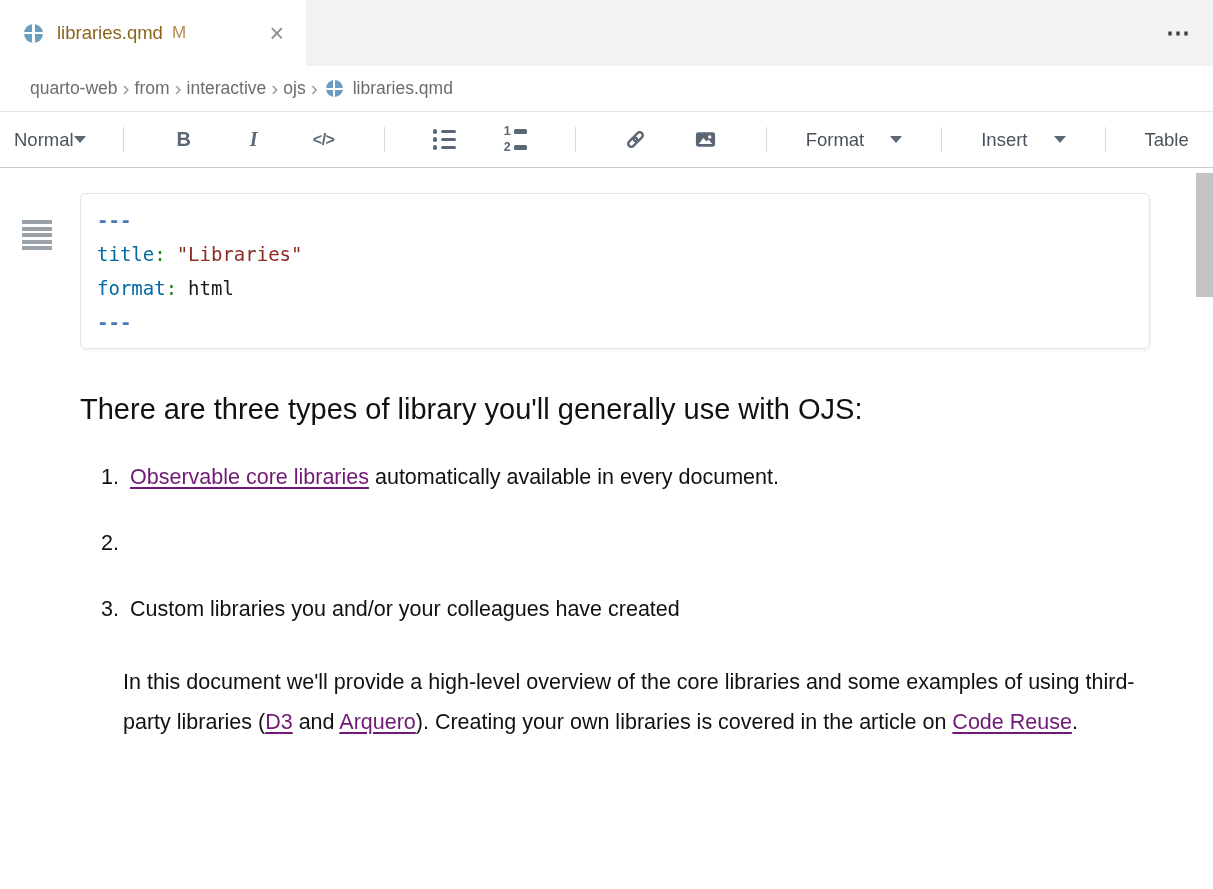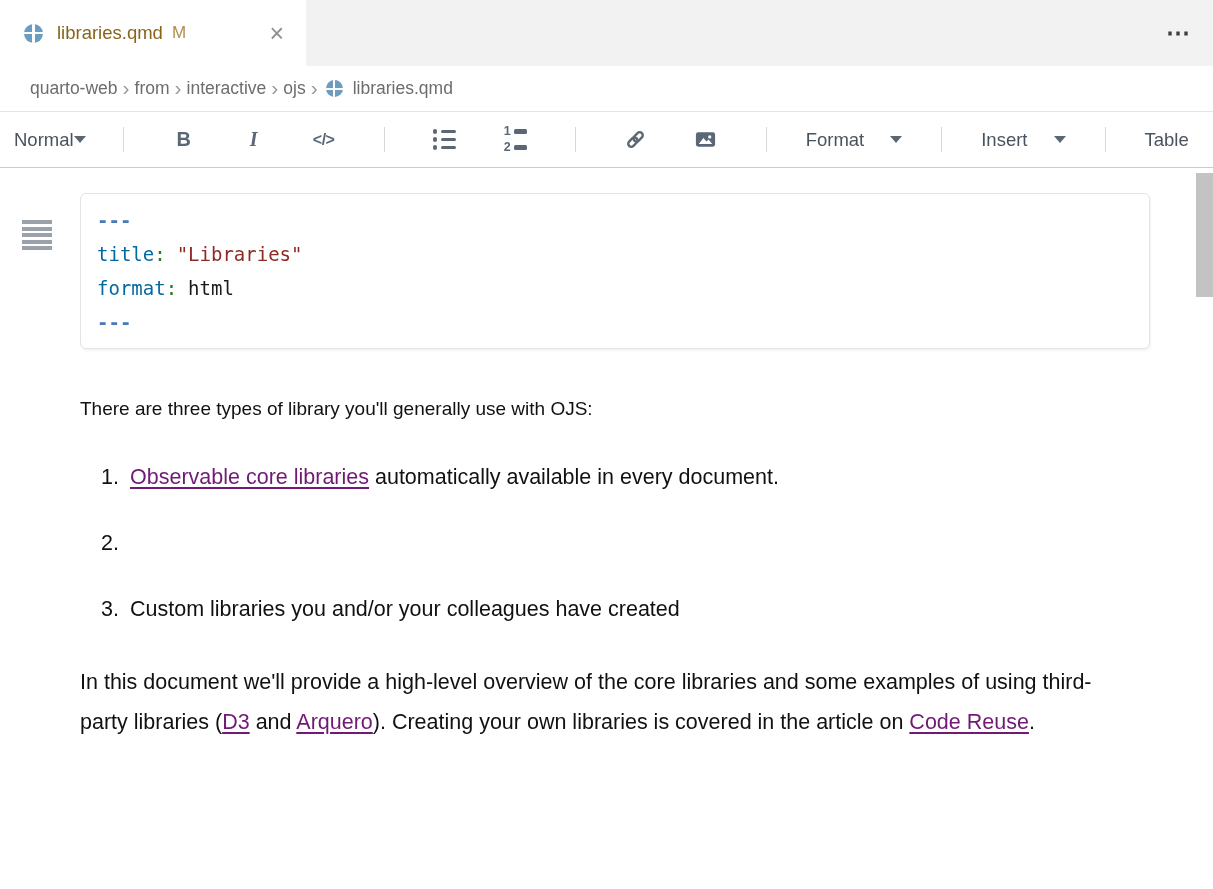--- a/index.html
+++ b/index.html
@@ -66,25 +66,25 @@
   .yaml-block { margin-top:25px; width:1070px; border:1px solid #e3e3e3; border-radius:6px;
     padding:9px 16px; box-shadow:1px 2px 3px rgba(0,0,0,0.05);
     font-family:"DejaVu Sans Mono", monospace; font-size:19px; line-height:34px; }
   .yl-fence { color:#4a7ab5; font-weight:600; }
   .yl-key { color:#0369a1; }
   .yl-colon { color:#237d23; }
   .yl-str { color:#8c2b24; margin-left:11px; }
   .yl-plain { color:#1b1b1b; margin-left:11px; }
 
   .doc-heading { margin-top:46px; font-size:34px; font-weight:700; color:#0d0d0d; line-height:40px; }
-  .doc-intro { margin-top:46px; font-size:19px; color:#111; line-height:28px; }
+  .doc-intro { margin-top:46px; font-size:29px; color:#111; line-height:28px; }
   .doc-list { margin-top:41px; list-style:none; }
   .doc-list li { display:flex; margin-bottom:39px; font-size:21.5px; color:#111; line-height:27px; }
   .li-num { width:50px; padding-left:21px; flex:none; }
-  .doc-closing { margin-top:7px; font-size:21.5px; color:#111; line-height:40px; width:1012px; }
+  .doc-closing { margin-top:7px; font-size:21.5px; color:#111; line-height:40px; width:1012px;margin-left:43px; }
   a.doc-link { color:#701a75; text-decoration:underline; text-underline-offset:3px; cursor:pointer; }
 
   .scrollbar-thumb { position:absolute; right:0; top:173px; width:17px; height:124px; background:#c3c3c3; cursor:pointer; }
 </style>
 </head>
 <body>
 
 <div class="window">
 
   <div class="tab-bar">

